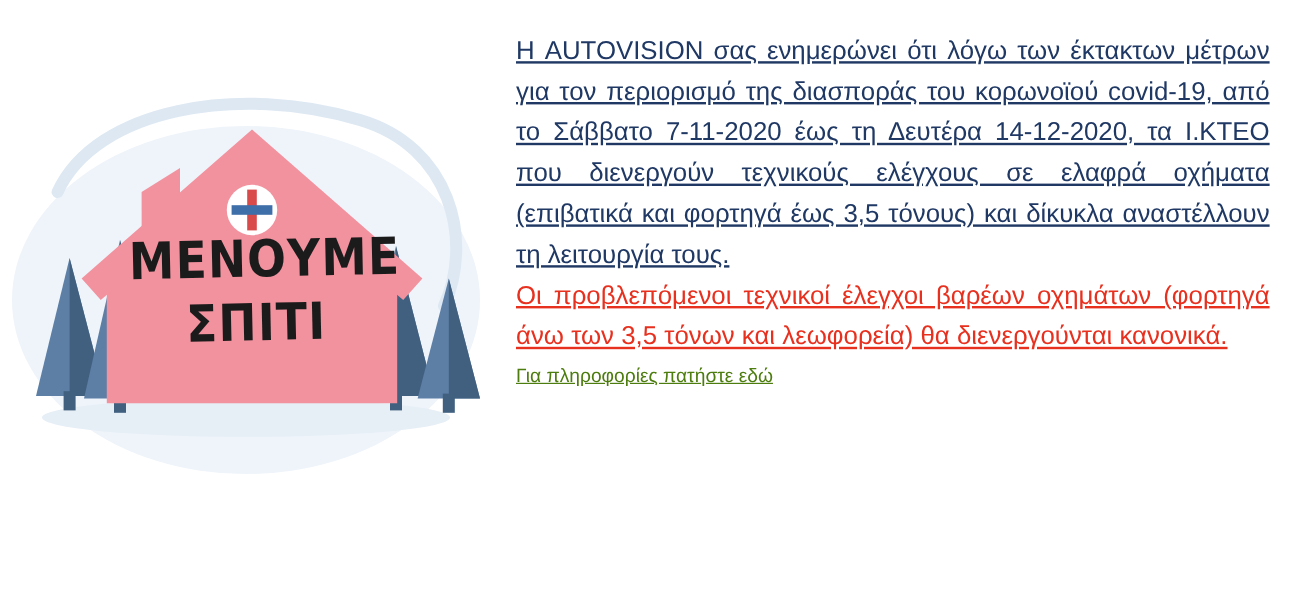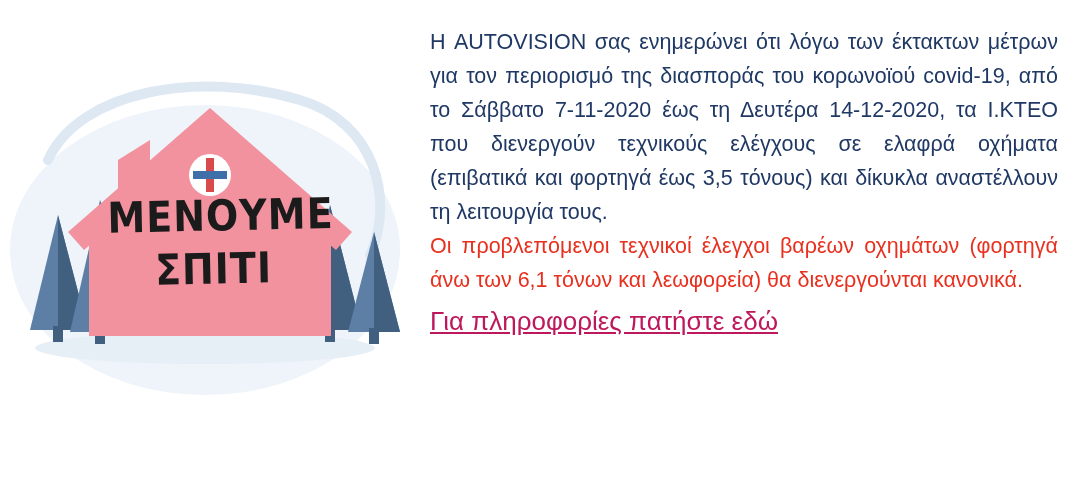--- a/index.html
+++ b/index.html
@@ -69,33 +69,34 @@
   .para {
     font-family: "Liberation Sans", sans-serif;
     font-size: 21.5px;
     line-height: 1.58;
     color: #1f3864;
     margin: 0;
   }
   .para.justify {
     text-align: justify;
     text-justify: inter-word;
+    text-decoration: underline;
   }
   .para.red {
     color: #e8301f;
   }
   .para.left {
     text-align: left;
   }
   .link {
     display: inline-block;
     margin-top: 4px;
-    color: #be185d;
+    color: #4d7c0f;
     text-decoration: underline;
-    font-size: 26px;
+    font-size: 16px;
     line-height: 1.5;
     font-family: "Liberation Sans", sans-serif;
     cursor: pointer;
   }
 </style>
 </head>
 <body>
 
 <div class="page">
 
@@ -137,17 +138,17 @@
     </svg>
 
     <div class="house-text">
       <span class="line1">ΜΕΝΟΥΜΕ</span>
       <span class="line2">ΣΠΙΤΙ</span>
     </div>
   </div>
 
   <div class="textblock">
     <p class="para justify">Η AUTOVISION σας ενημερώνει  ότι λόγω των έκτακτων μέτρων για τον περιορισμό της διασποράς του κορωνοϊού covid-19, από το Σάββατο 7-11-2020 έως τη Δευτέρα 14-12-2020, τα Ι.ΚΤΕΟ που διενεργούν τεχνικούς ελέγχους σε ελαφρά οχήματα (επιβατικά και φορτηγά έως 3,5 τόνους) και δίκυκλα αναστέλλουν τη λειτουργία τους.</p>
-    <p class="para justify red">Οι προβλεπόμενοι τεχνικοί έλεγχοι βαρέων οχημάτων (φορτηγά άνω των 6,1 τόνων και λεωφορεία) θα διενεργούνται κανονικά.</p>
+    <p class="para justify red">Οι προβλεπόμενοι τεχνικοί έλεγχοι βαρέων οχημάτων (φορτηγά άνω των 3,5 τόνων και λεωφορεία) θα διενεργούνται κανονικά.</p>
     <a class="link">Για πληροφορίες πατήστε εδώ</a>
   </div>
 
 </div>
 
 </body></html>

